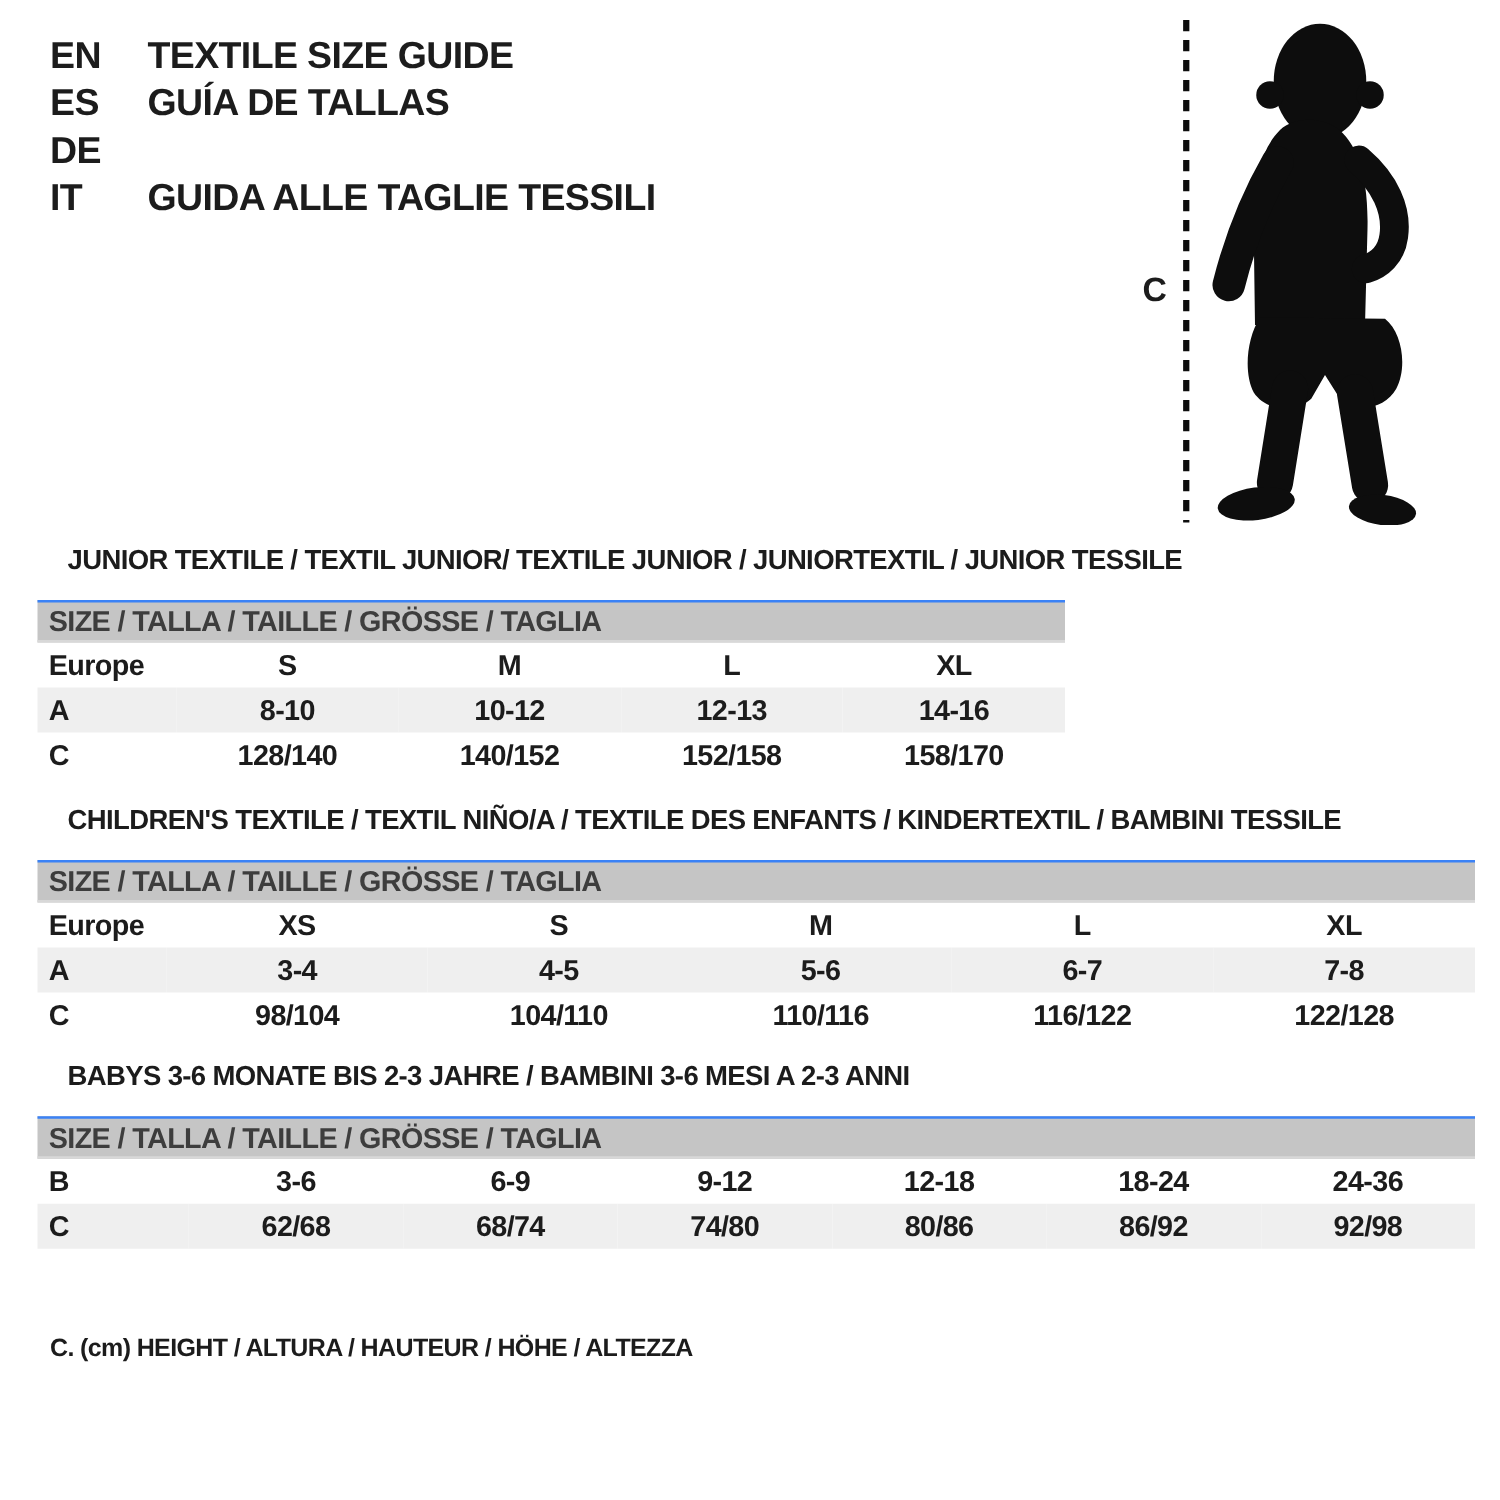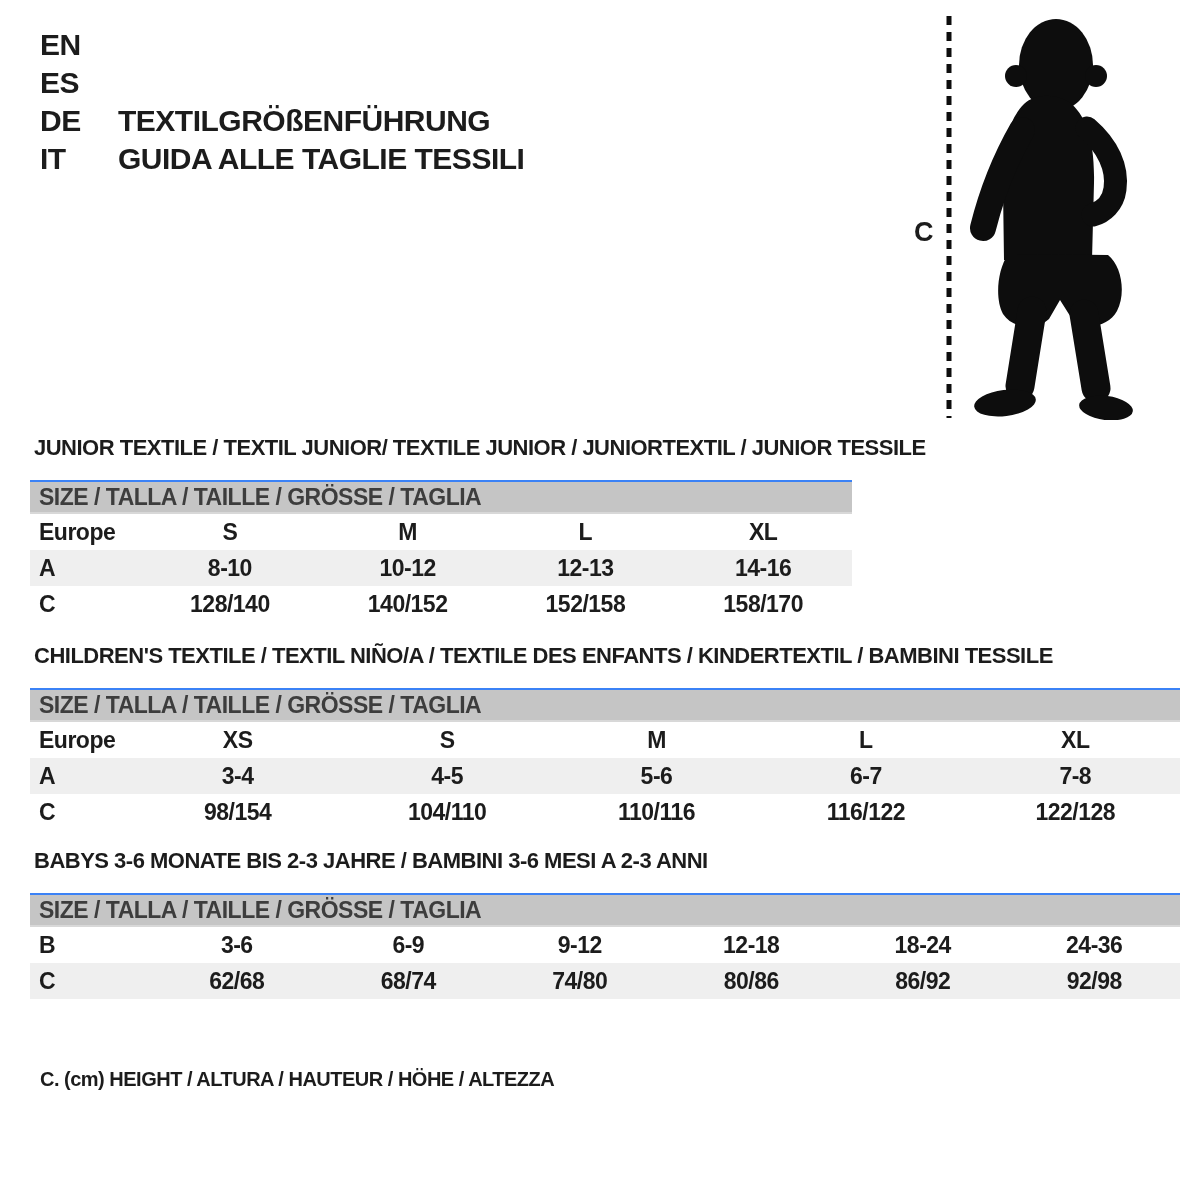--- a/index.html
+++ b/index.html
@@ -24,21 +24,21 @@
   .dashstroke{ stroke:var(--sil,#0d0d0d); stroke-width:5; stroke-dasharray:9 7; }
   .baby-svg  { position:absolute; left:956px; top:8px; }
   .baby-svg .fill   { fill:var(--sil,#0d0d0d); }
   .baby-svg .stroke { stroke:var(--sil,#0d0d0d); fill:none; stroke-linecap:round; }
 
   
   .section { position:absolute; left:30px; }
   .sec-junior   { top:433px; width:822px;  }
   .sec-children { top:641px; width:1150px; }
   .sec-babies   { top:846px; width:1150px; }
-  .section-title { margin-left:4px; font-size:22px; line-height:30px; white-space:nowrap; }
+  .section-title { margin-left:24px; font-size:22px; line-height:30px; white-space:nowrap; }
   .size-bar {
     margin-top:17px; box-sizing:border-box; height:34px; line-height:30px;
     padding-left:9px; font-size:23px;
     background:var(--barbg,#c5c5c5); color:var(--bartext,#3d3d3d);
     border-top:2px solid #3b82f6; border-bottom:2px solid #d8d8d8;
     white-space:nowrap;
   }
   table.size-table { width:100%; border-collapse:collapse; table-layout:fixed; }
   .size-table td { height:36px; padding:0; font-size:23px; text-align:center; font-weight:bold; }
   .size-table td.row-label { text-align:left; padding-left:9px; }
@@ -52,27 +52,28 @@
   .footnote  { height:36px; font-size:20px; white-space:nowrap; }
 </style>
 </head>
 <body>
 
 <div class="page">
 
   <div class="lang-block" id="lang-root">
       <div class="lang-row">
         <span class="lang-code">EN</span>
+        <span class="lang-title">TEXTILE SIZE GUIDE</span>
       </div>
       <div class="lang-row">
         <span class="lang-code">ES</span>
+        <span class="lang-title">GUÍA DE TALLAS</span>
       </div>
       <div class="lang-row">
         <span class="lang-code">DE</span>
-        <span class="lang-title">TEXTILGRÖßENFÜHRUNG</span>
       </div>
       <div class="lang-row">
         <span class="lang-code">IT</span>
         <span class="lang-title">GUIDA ALLE TAGLIE TESSILI</span>
       </div>
     </div>
 
   <div class="c-label">C</div>
 
   <svg class="dash-line" width="10" height="406" aria-hidden="true">
@@ -154,21 +155,21 @@
             <tr>
               <td class="row-label">A</td>
               <td>3-4</td>
               <td>4-5</td>
               <td>5-6</td>
               <td>6-7</td>
               <td>7-8</td>
             </tr>
             <tr>
               <td class="row-label">C</td>
-              <td>98/154</td>
+              <td>98/104</td>
               <td>104/110</td>
               <td>110/116</td>
               <td>116/122</td>
               <td>122/128</td>
             </tr>
           </tbody>
         </table>
       </section>
       <section class="section sec-babies">
         <div class="section-title">BABYS 3-6 MONATE BIS 2-3 JAHRE / BAMBINI 3-6 MESI A 2-3 ANNI</div>

